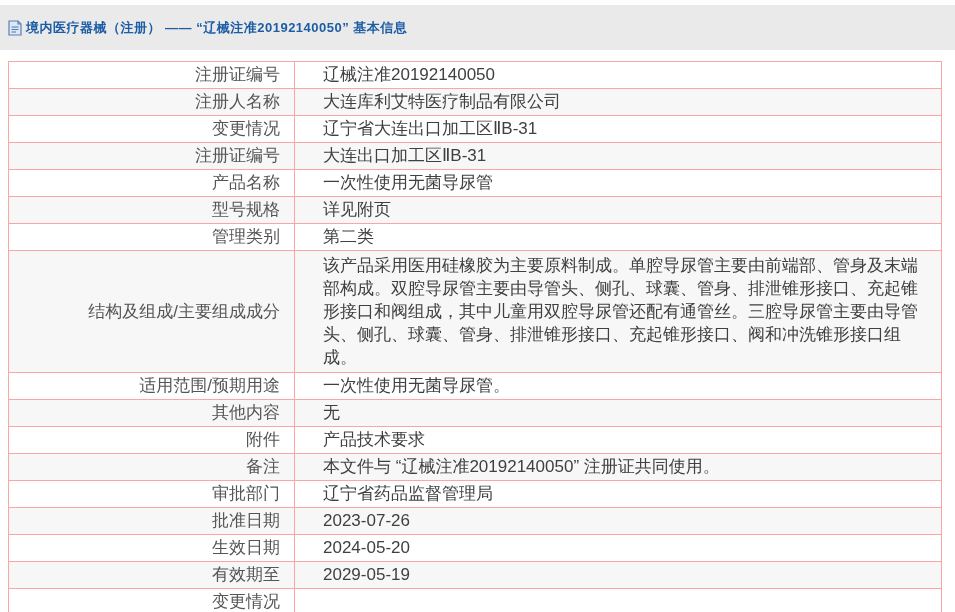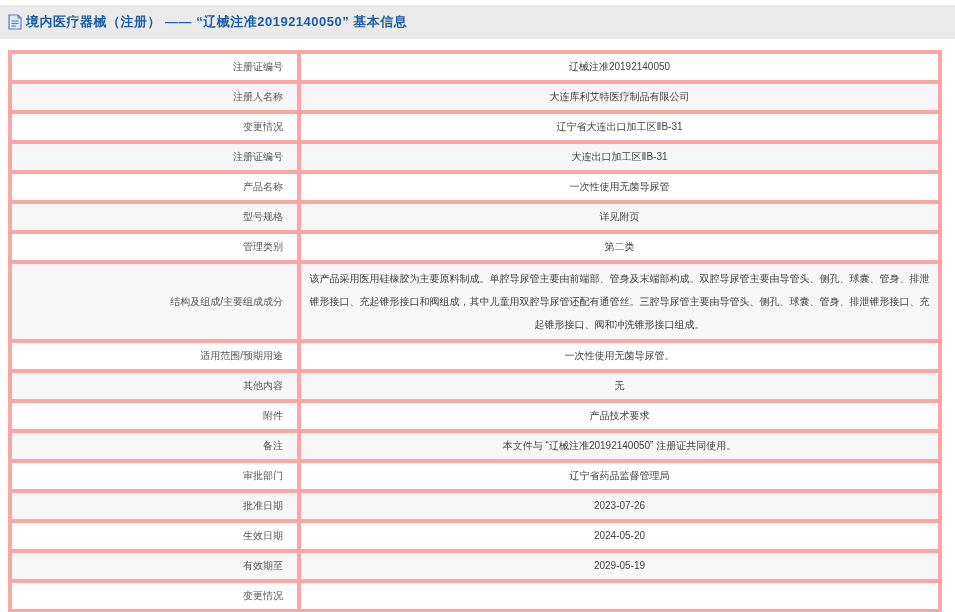--- a/index.html
+++ b/index.html
@@ -6,21 +6,21 @@
     margin: 0;
     padding: 0;
     width: 955px;
     height: 612px;
     overflow: hidden;
     background: #ffffff;
     font-family: "Liberation Sans", "DejaVu Sans", sans-serif;
   }
   .topbar {
     margin-top: 5px;
-    height: 34px;
+    height: 45px;
     background: #eaeaea;
     display: flex;
     align-items: center;
     padding-left: 8px;
     box-sizing: border-box;
   }
   .doc-icon {
     display: inline-flex;
     margin-right: 4px;
   }
@@ -34,40 +34,39 @@
     margin: 11px 0 0 8px;
   }
   table.info-table {
     border-collapse: collapse;
     table-layout: fixed;
     width: 934px;
     border: 1px solid #bfbfbf;
     background: #ffffff;
   }
   table.info-table td {
-    border: 4px solid #fca5a5;
-    font-size: 10px;
+    border: 1px solid #fca5a5;
+    font-size: 17px;
     line-height: 18px;
     vertical-align: middle;
     overflow: hidden;
   }
   table.info-table tr:nth-child(even) td {
     background: #f7f7f7;
   }
   td.label {
     width: 267px;
     text-align: right;
     padding: 4px 14px 4px 4px;
     color: #555555;
     white-space: nowrap;
   }
   td.value {
-    padding: 4px 8px 4px 8px;
+    padding: 4px 8px 4px 28px;
     color: #404040;
-    text-align: center;
   }
   tr.tall td {
     line-height: 23px;
     padding-top: 3px;
     padding-bottom: 3px;
   }
   a.detail-link {
     color: #4a96d2;
     text-decoration: none;
     cursor: pointer;

